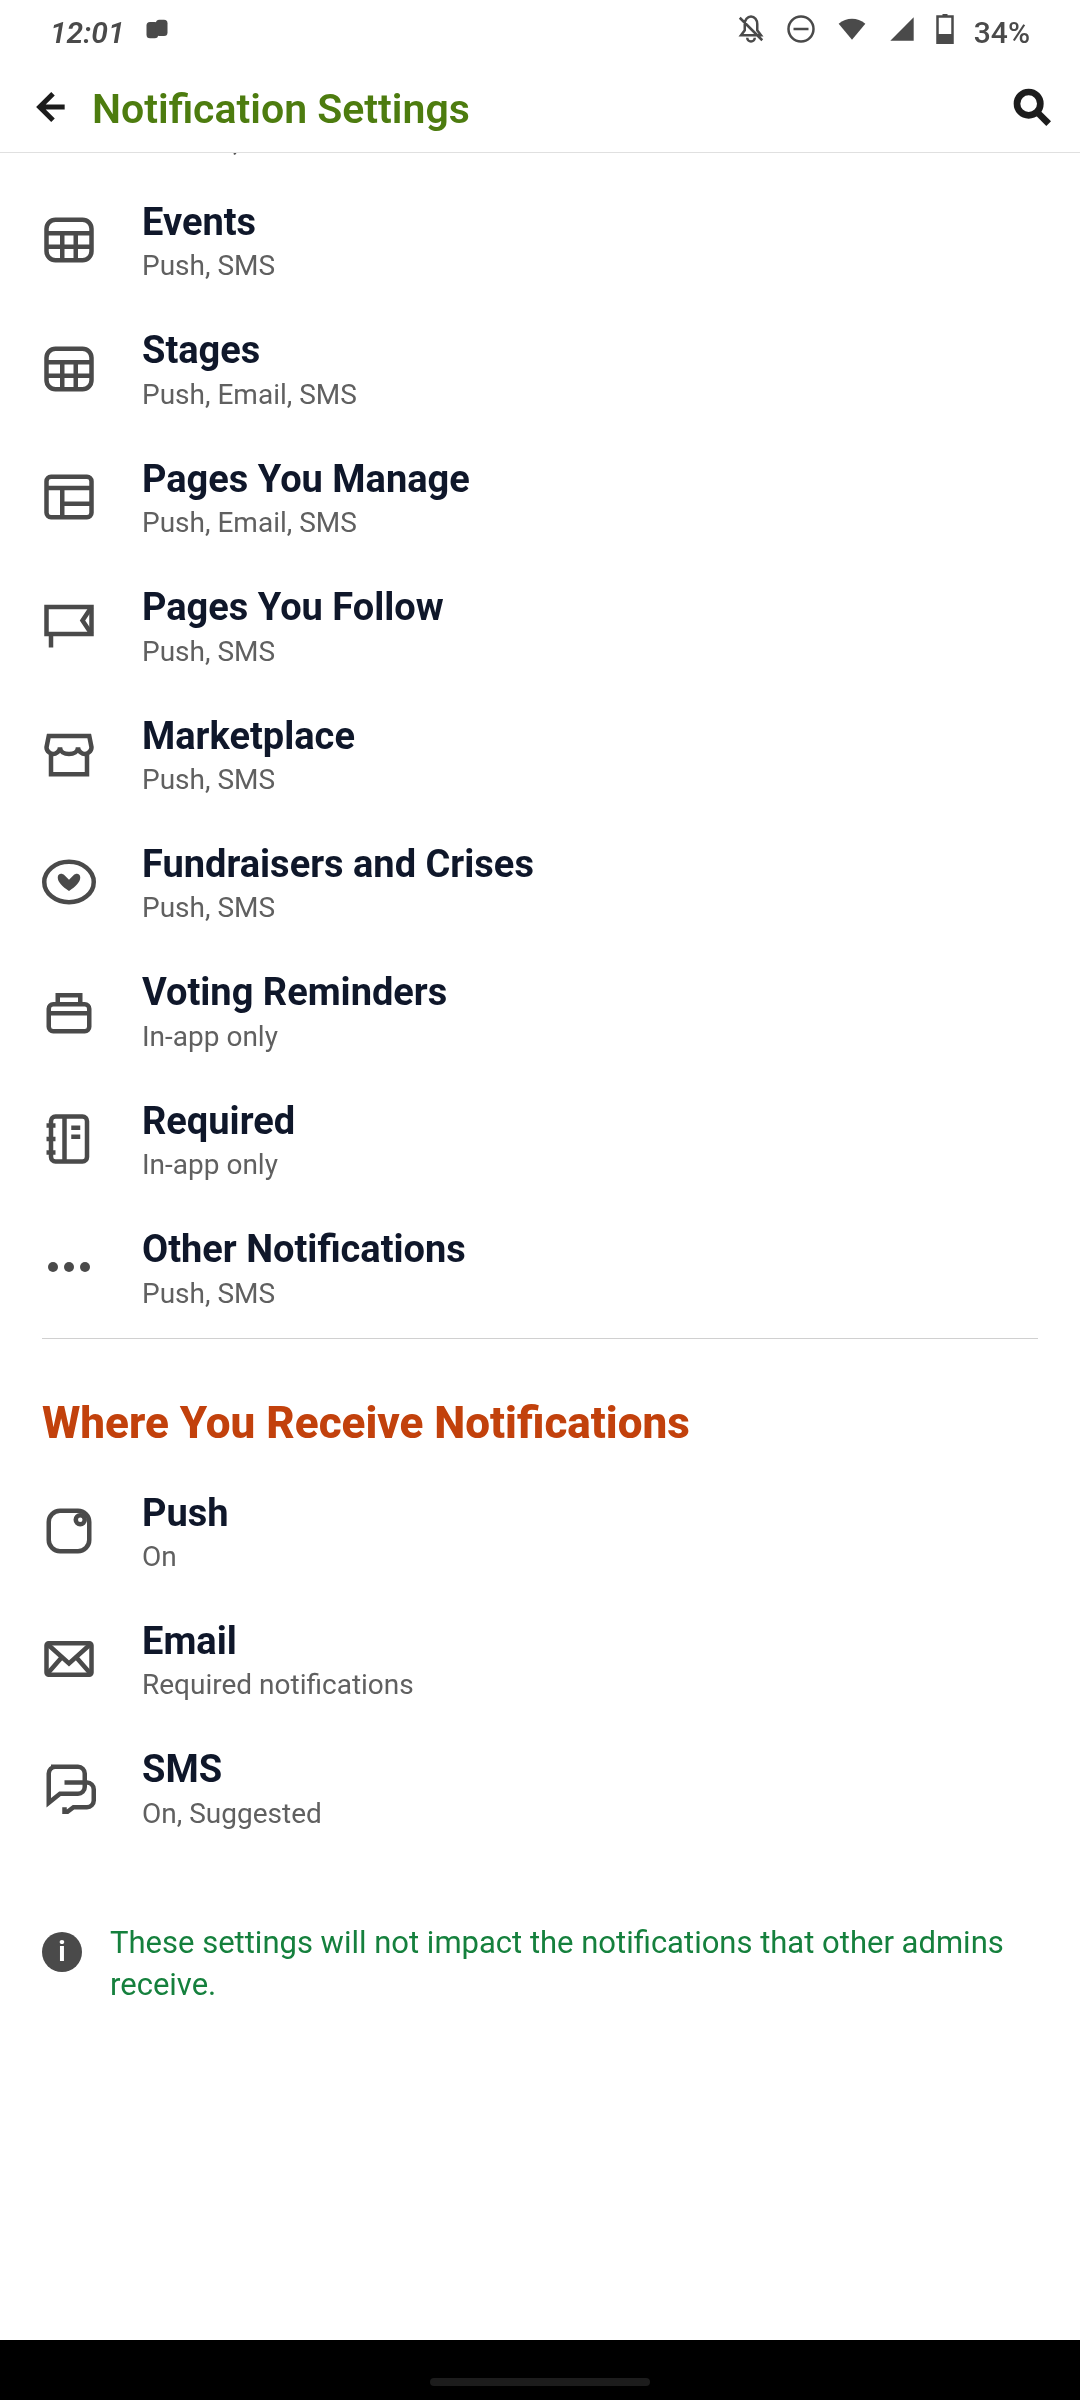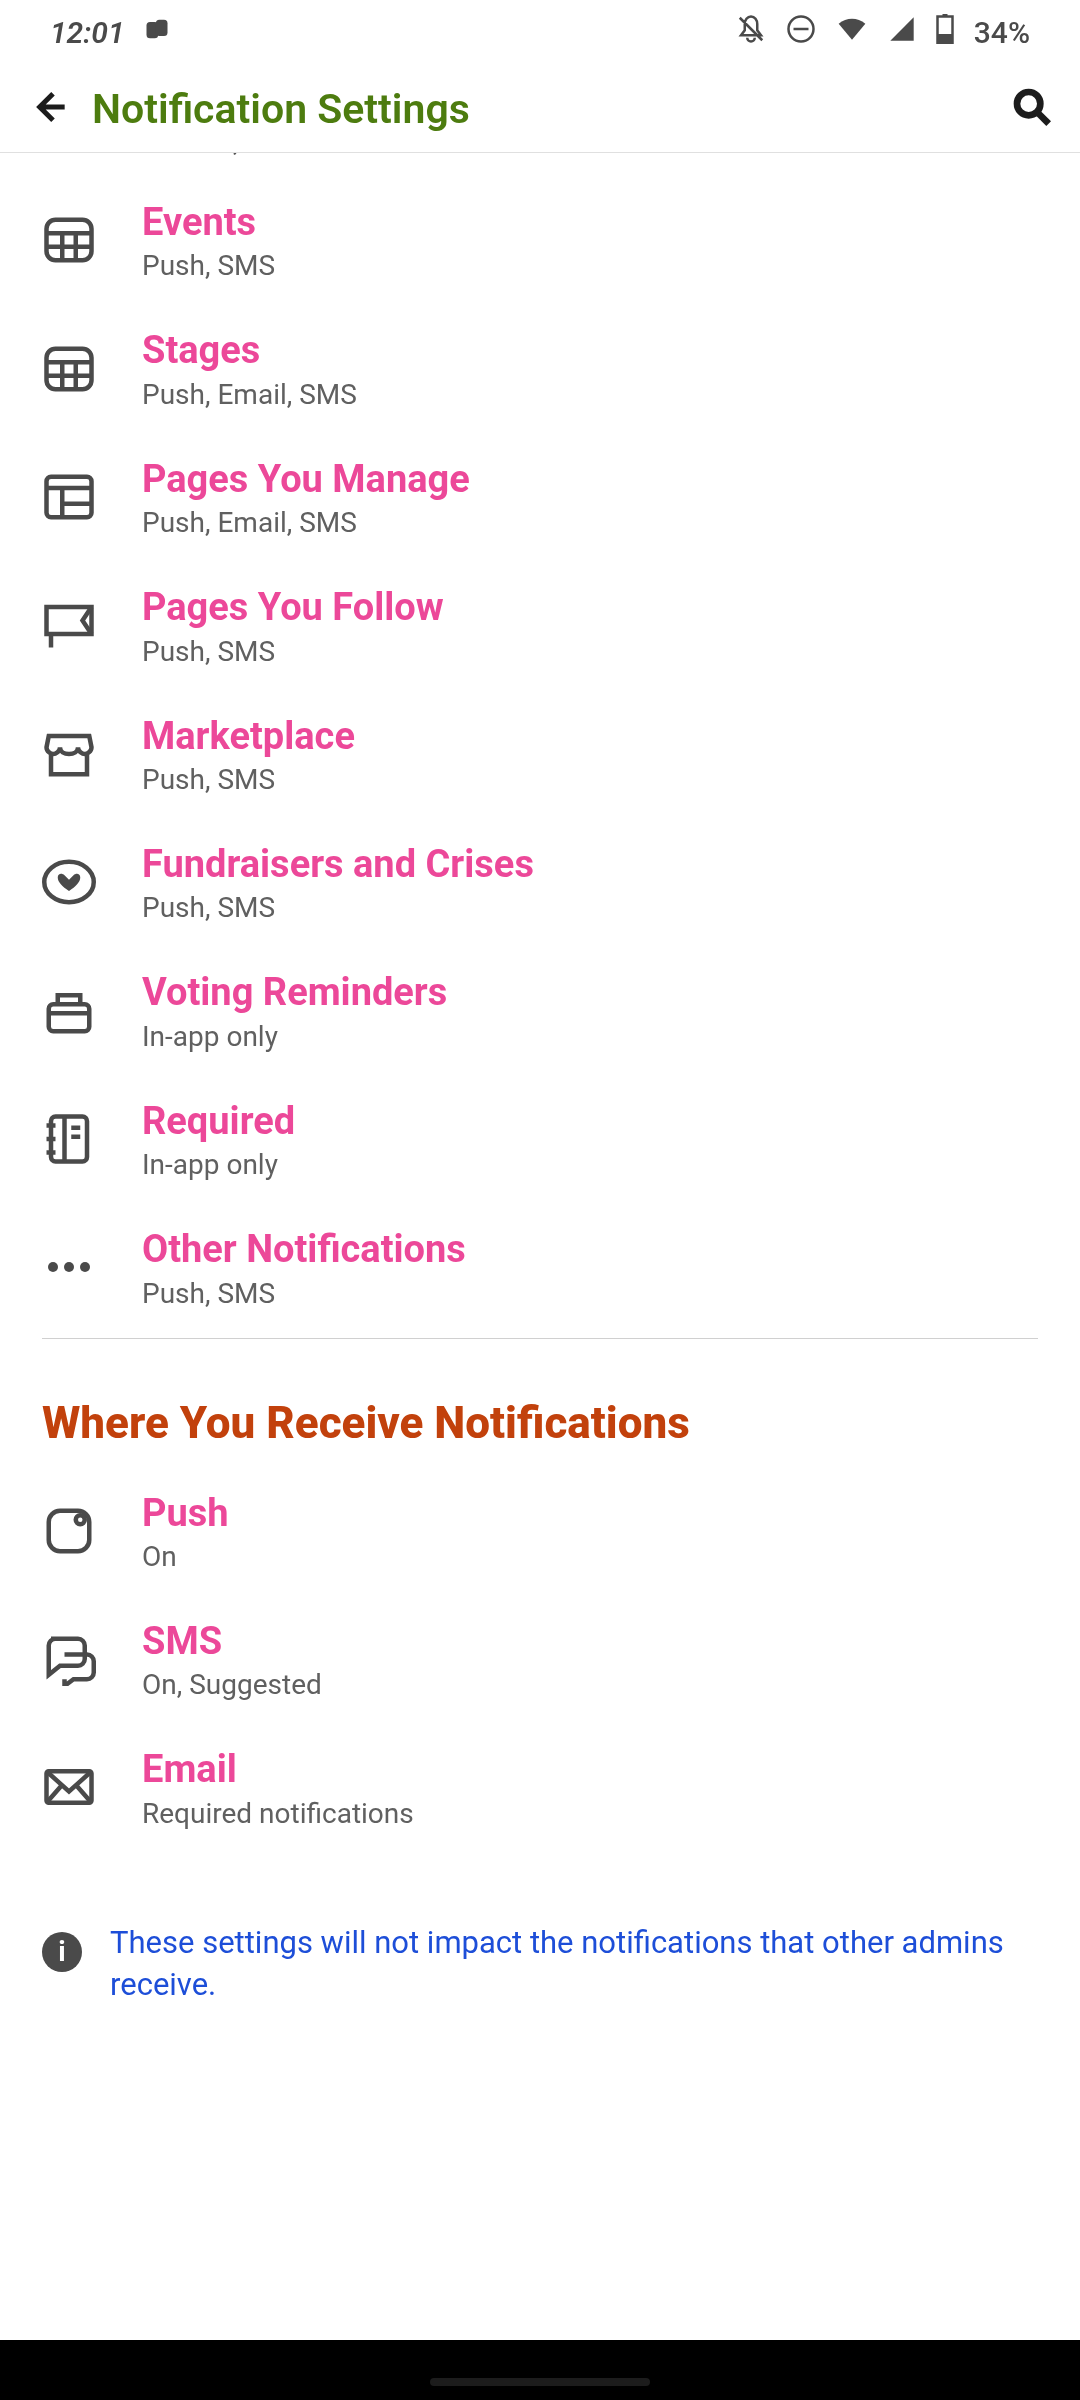--- a/index.html
+++ b/index.html
@@ -101,21 +101,21 @@
       stroke: #4a4a4a;
       fill: none;
       stroke-width: 2;
     }
     .row-text {
       flex: 1;
     }
     .row-title {
       font-size: 38px;
       font-weight: 700;
-      color: #ec4899;
+      color: #0f172a;
       line-height: 1.3;
     }
     .row-sub {
       font-size: 28px;
       color: #606060;
       margin-top: 2px;
     }
     .section-divider {
       height: 1px;
       background: #d0d0d0;
@@ -143,21 +143,21 @@
       display: flex;
       align-items: center;
       justify-content: center;
       font-size: 28px;
       font-weight: 700;
       flex-shrink: 0;
       margin-top: 10px;
     }
     .footer-text {
       font-size: 31px;
-      color: #1d4ed8;
+      color: #15803d;
       line-height: 1.35;
     }
     .big-gap {
       height: 36px;
     }
     .nav-pill {
       position: absolute;
       bottom: 14px;
       left: 50%;
       transform: translateX(-50%);
@@ -400,44 +400,44 @@
       </div>
       <div class="row-text">
         <div class="row-title">Push</div>
         <div class="row-sub">On</div>
       </div>
     </div>
 
     <div class="row">
       <div class="row-icon">
         <svg viewBox="0 0 24 24">
-            <path d="M4 3 h12 a3 3 0 0 1 3 3 v6 a3 3 0 0 1 -3 3 h-8 l-5 4 v-13 a3 3 0 0 1 3 -3 z"></path>
-            <path d="M10 10 h10 a3 3 0 0 1 3 3 v5 a3 3 0 0 1 -3 3 h-6 l-4 3 v-3"></path>
-          </svg>
-      </div>
-      <div class="row-text">
-        <div class="row-title">SMS</div>
-        <div class="row-sub">On, Suggested</div>
-      </div>
-    </div>
-
-    <div class="row">
-      <div class="row-icon">
-        <svg viewBox="0 0 24 24">
             <rect x="2" y="5" width="20" height="14" rx="1"></rect>
             <path d="M2 5 L12 14 L22 5"></path>
             <path d="M2 19 L9 11 M22 19 L15 11"></path>
           </svg>
       </div>
       <div class="row-text">
         <div class="row-title">Email</div>
         <div class="row-sub">Required notifications</div>
       </div>
     </div>
 
+    <div class="row">
+      <div class="row-icon">
+        <svg viewBox="0 0 24 24">
+            <path d="M4 3 h12 a3 3 0 0 1 3 3 v6 a3 3 0 0 1 -3 3 h-8 l-5 4 v-13 a3 3 0 0 1 3 -3 z"></path>
+            <path d="M10 10 h10 a3 3 0 0 1 3 3 v5 a3 3 0 0 1 -3 3 h-6 l-4 3 v-3"></path>
+          </svg>
+      </div>
+      <div class="row-text">
+        <div class="row-title">SMS</div>
+        <div class="row-sub">On, Suggested</div>
+      </div>
+    </div>
+
     <div class="big-gap"></div>
 
     <div class="footer-note">
       <div class="info-icon">i</div>
       <div class="footer-text">These settings will not impact the notifications that other admins receive.</div>
     </div>
 
   </div>
 </div>
 

